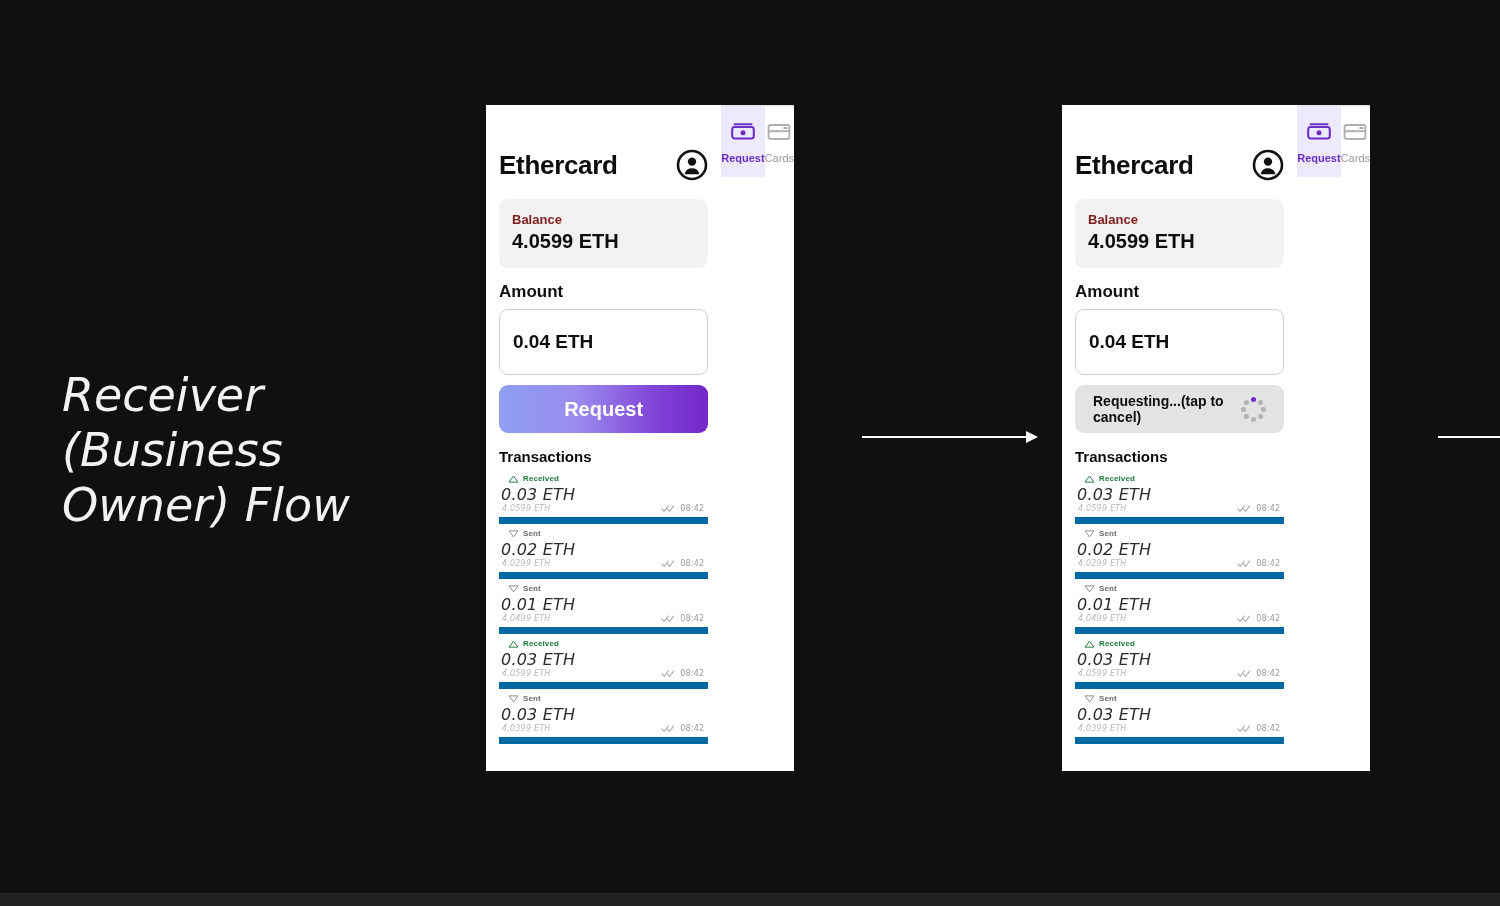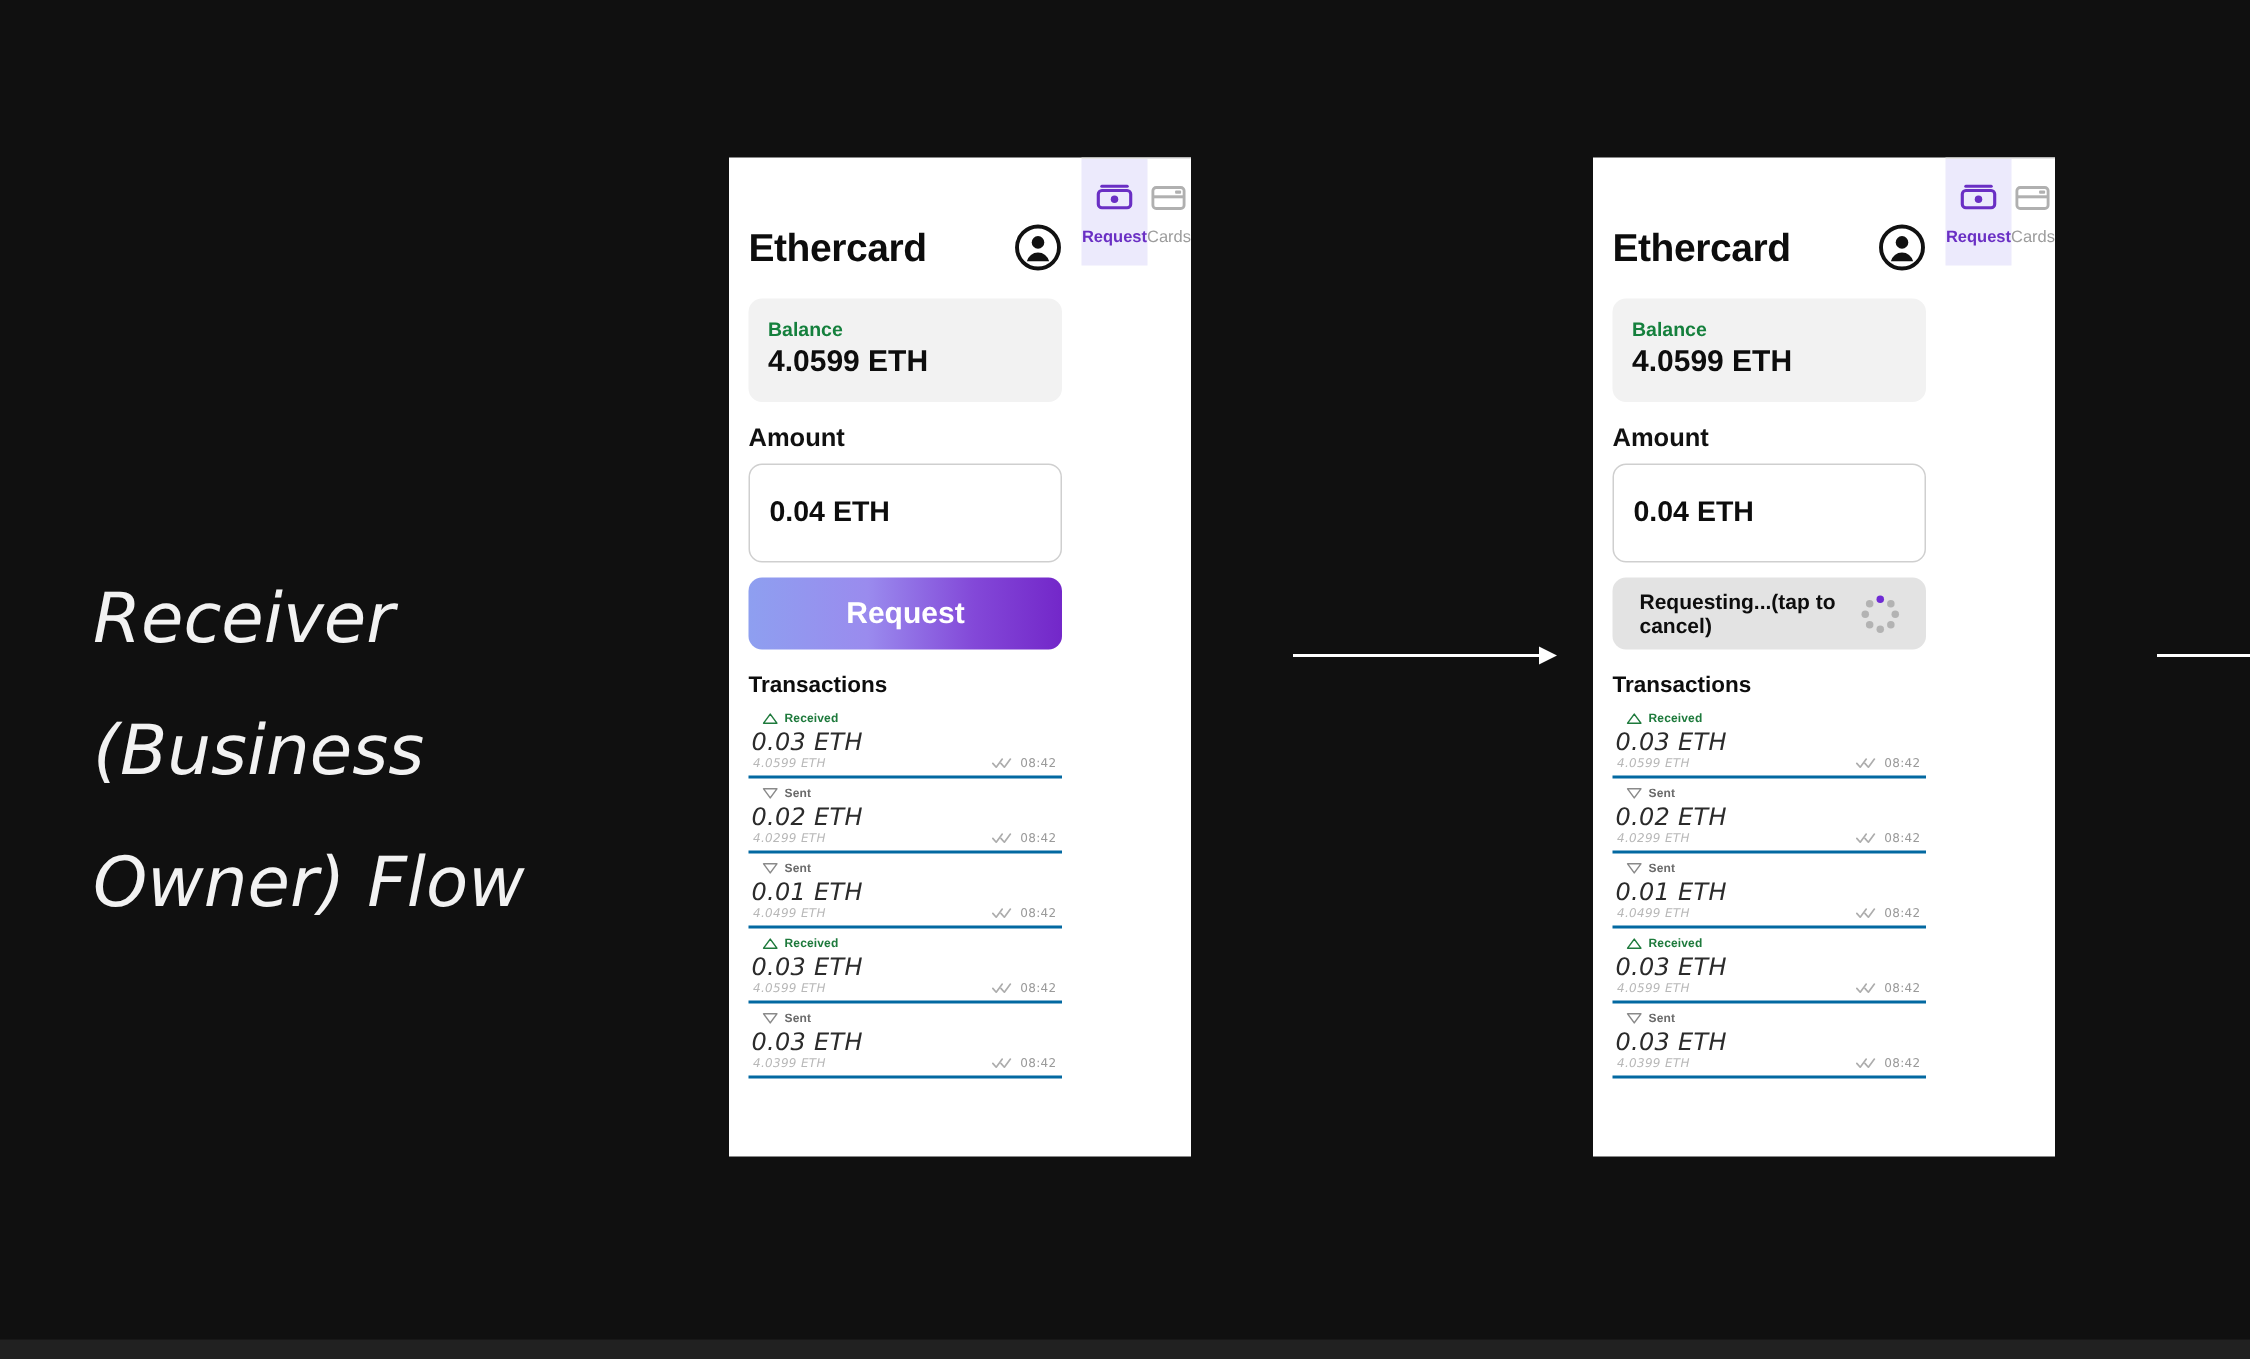--- a/index.html
+++ b/index.html
@@ -16,21 +16,21 @@
     position: absolute; left: 0; bottom: 0; width: 1500px; height: 13px;
     background: #212121;
   }
 
   
   .flow-caption {
     position: absolute; left: 62px; top: 368px; width: 380px;
     color: #f2f2f2;
     font-family: "DejaVu Sans", sans-serif;
     font-style: italic; font-weight: 300;
-    font-size: 46px; line-height: 88px;
+    font-size: 46px; line-height: 55px;
     white-space: pre-line;
   }
 
   
   .arrow { position: absolute; height: 12px; }
   .arrow .shaft {
     position: absolute; left: 0; top: 5px; height: 2px;
     background: #ffffff; width: calc(100% - 11px);
   }
   .arrow .head {
@@ -65,21 +65,21 @@
     padding: 44px 0 18px 0;
   }
   .app-title { font-size: 26px; font-weight: 700; color: #0d0d0d; letter-spacing: -0.3px; }
   .avatar-icon { width: 32px; height: 32px; display: block; }
 
   
   .balance-card {
     background: #f2f2f2; border-radius: 9px;
     padding: 13px 13px 15px 13px;
   }
-  .balance-label { font-size: 13px; font-weight: 700; color: #15803d; margin-bottom: 3px; }
+  .balance-label { font-size: 13px; font-weight: 700; color: #7f1d1d; margin-bottom: 3px; }
   .balance-value { font-size: 20px; font-weight: 700; color: #0d0d0d; }
 
   
   .amount-label { font-size: 17px; font-weight: 700; color: #111; margin: 14px 0 7px 0; }
   .amount-input {
     width: 100%; height: 66px;
     border: 1px solid #cfcfcf; border-radius: 9px;
     background: #fff;
     font-family: "Liberation Sans", sans-serif;
     font-size: 19px; font-weight: 700; color: #0d0d0d;
@@ -109,21 +109,21 @@
   .spinner { width: 30px; height: 30px; position: relative; flex: 0 0 auto; }
   .spinner span {
     position: absolute; width: 5px; height: 5px; border-radius: 50%;
     background: #b3b3b3; left: 12.5px; top: 12.5px;
   }
   .spinner span.lead { background: #6f2bd4; }
 
   
   .tx-title { font-size: 15px; font-weight: 700; color: #0d0d0d; margin: 15px 0 4px 0; }
   .tx-list { }
-  .tx-row { border-bottom: 2px solid #0369a1; padding: 5px 0 4px 0; position: relative; }
+  .tx-row { border-bottom: 7px solid #0369a1; padding: 5px 0 4px 0; position: relative; }
   .tx-kind { display: flex; align-items: center; gap: 4px; padding-left: 9px; }
   .tx-kind-label { font-size: 8px; font-weight: 700; letter-spacing: 0.1px; }
   .tx-row.received .tx-kind-label { color: #1e7a3c; }
   .tx-row.sent .tx-kind-label { color: #6b6b6b; }
   .tri { width: 11px; height: 8px; display: block; }
   .tx-amount {
     font-family: "DejaVu Sans", sans-serif;
     font-style: italic; font-weight: 400;
     font-size: 16px; color: #2b2b2b;
     padding-left: 2px; margin-top: 2px; letter-spacing: 0.2px;

